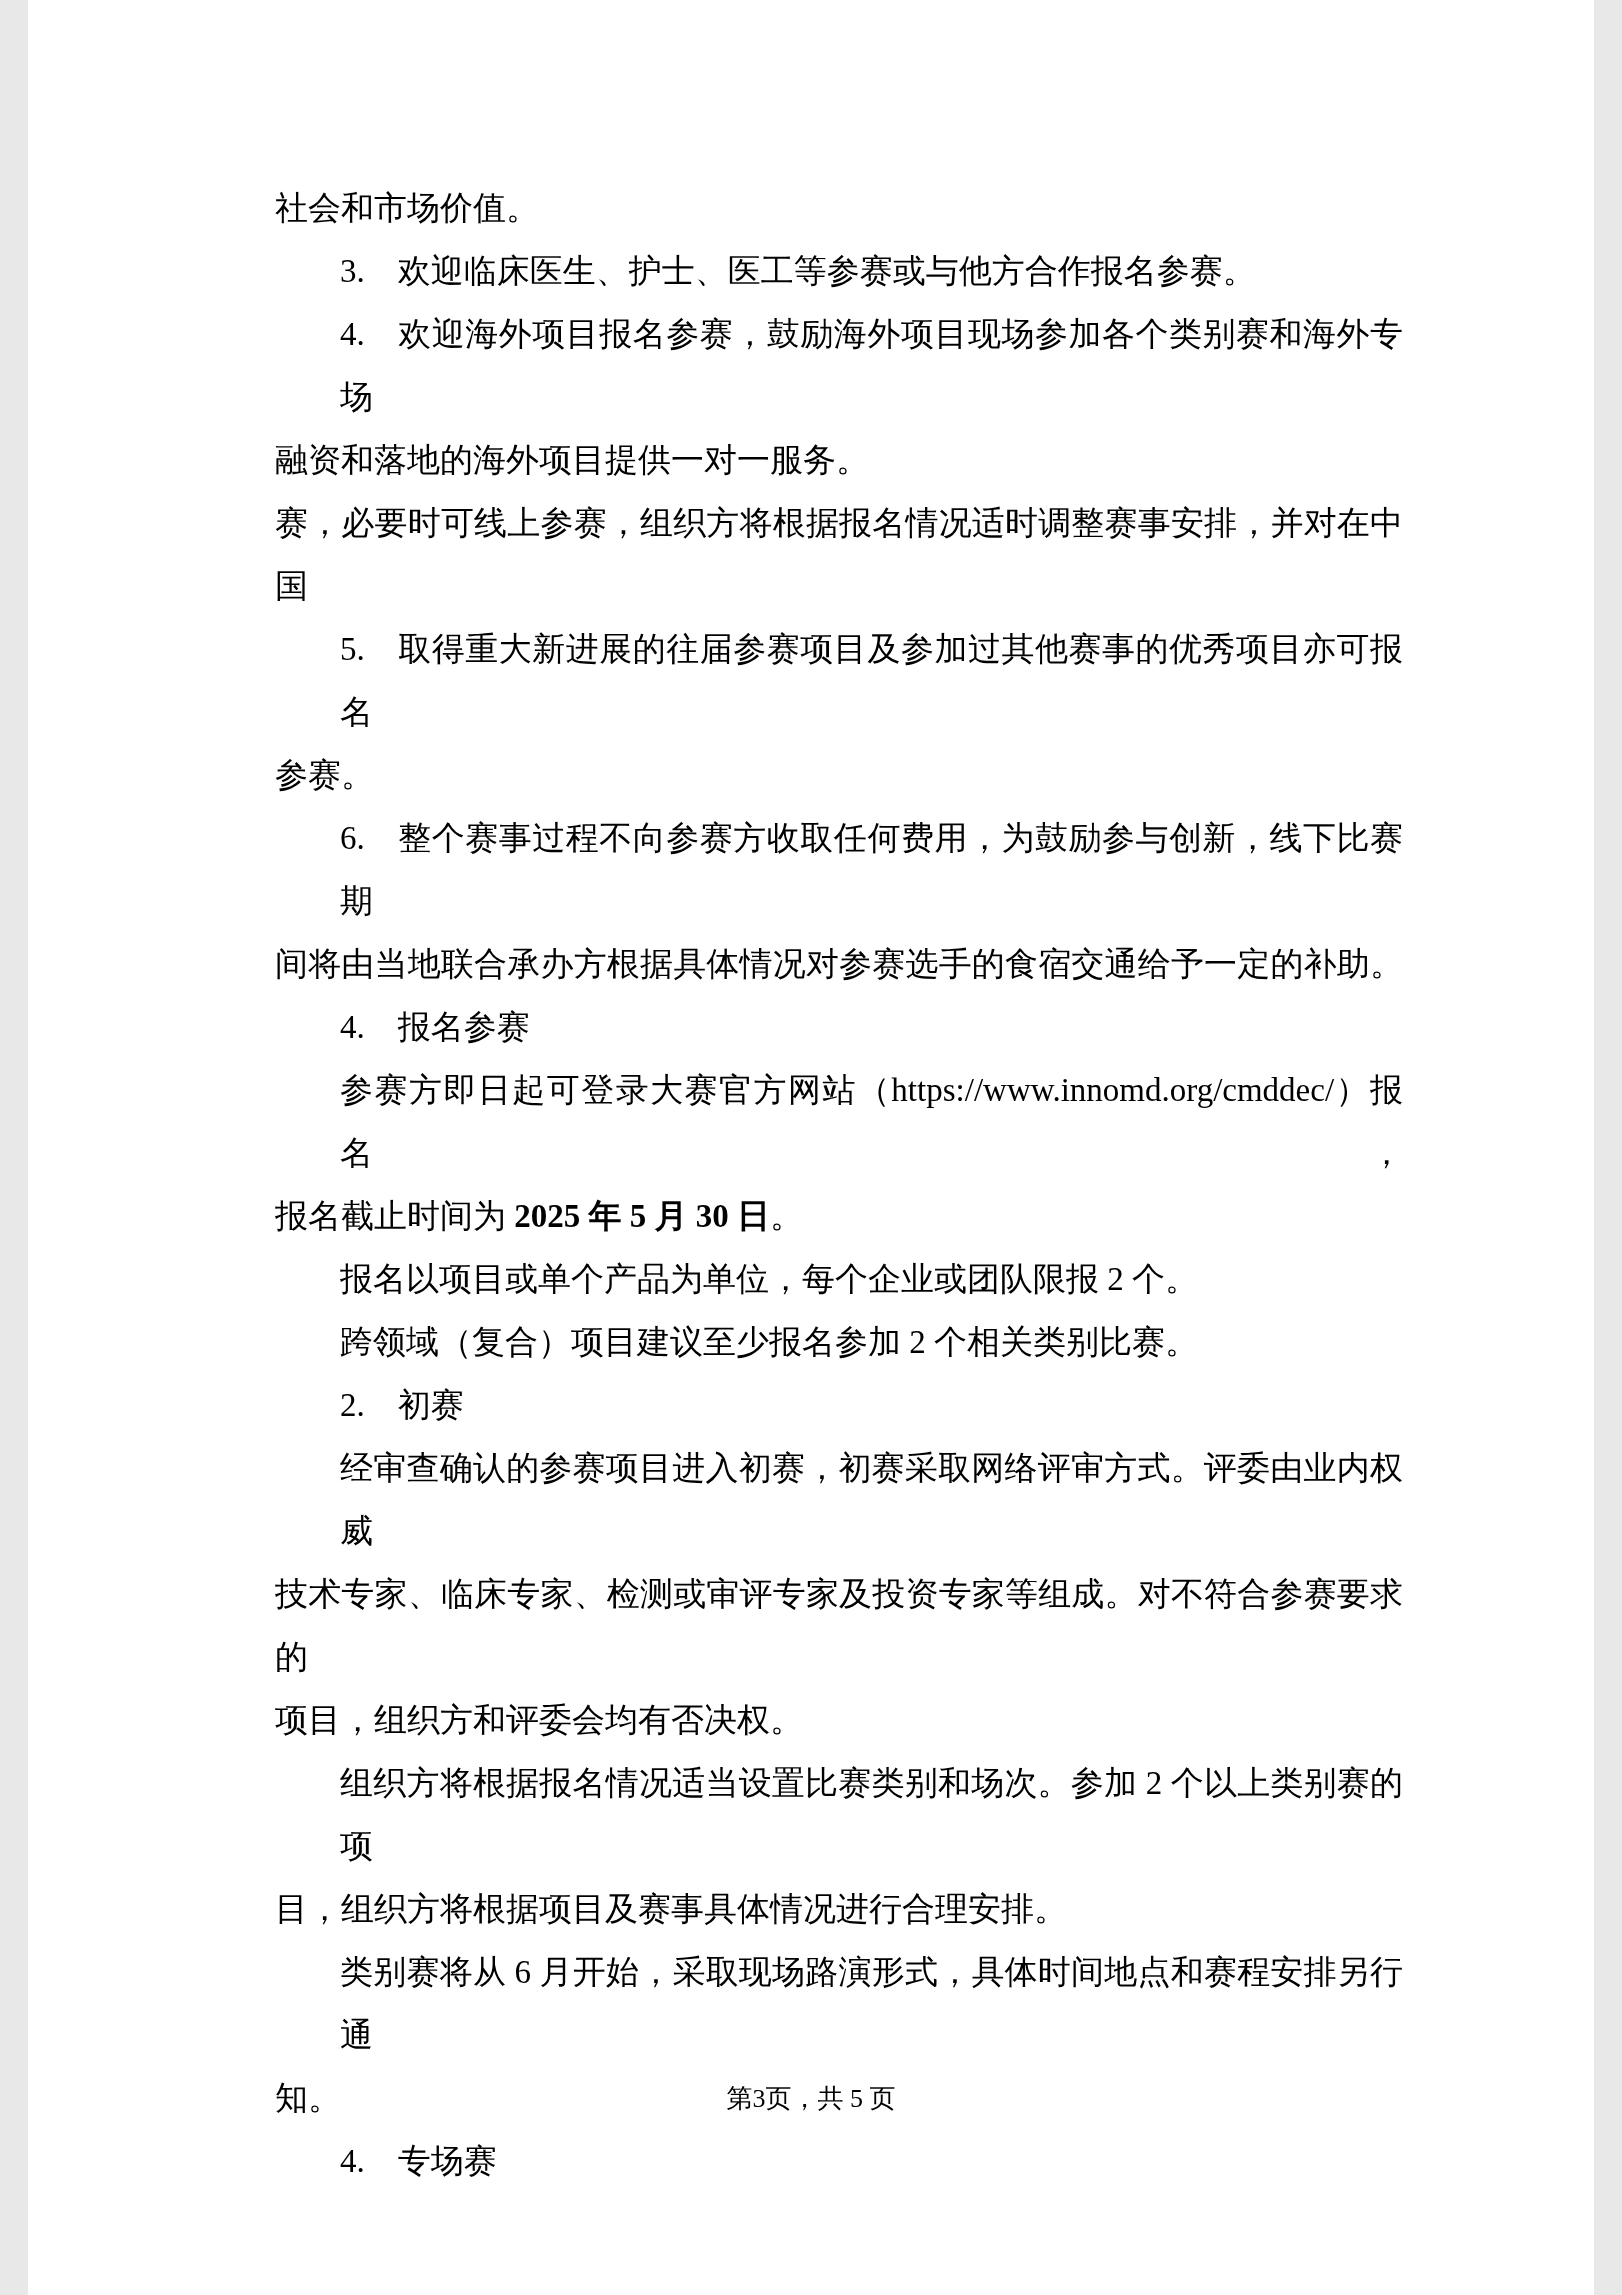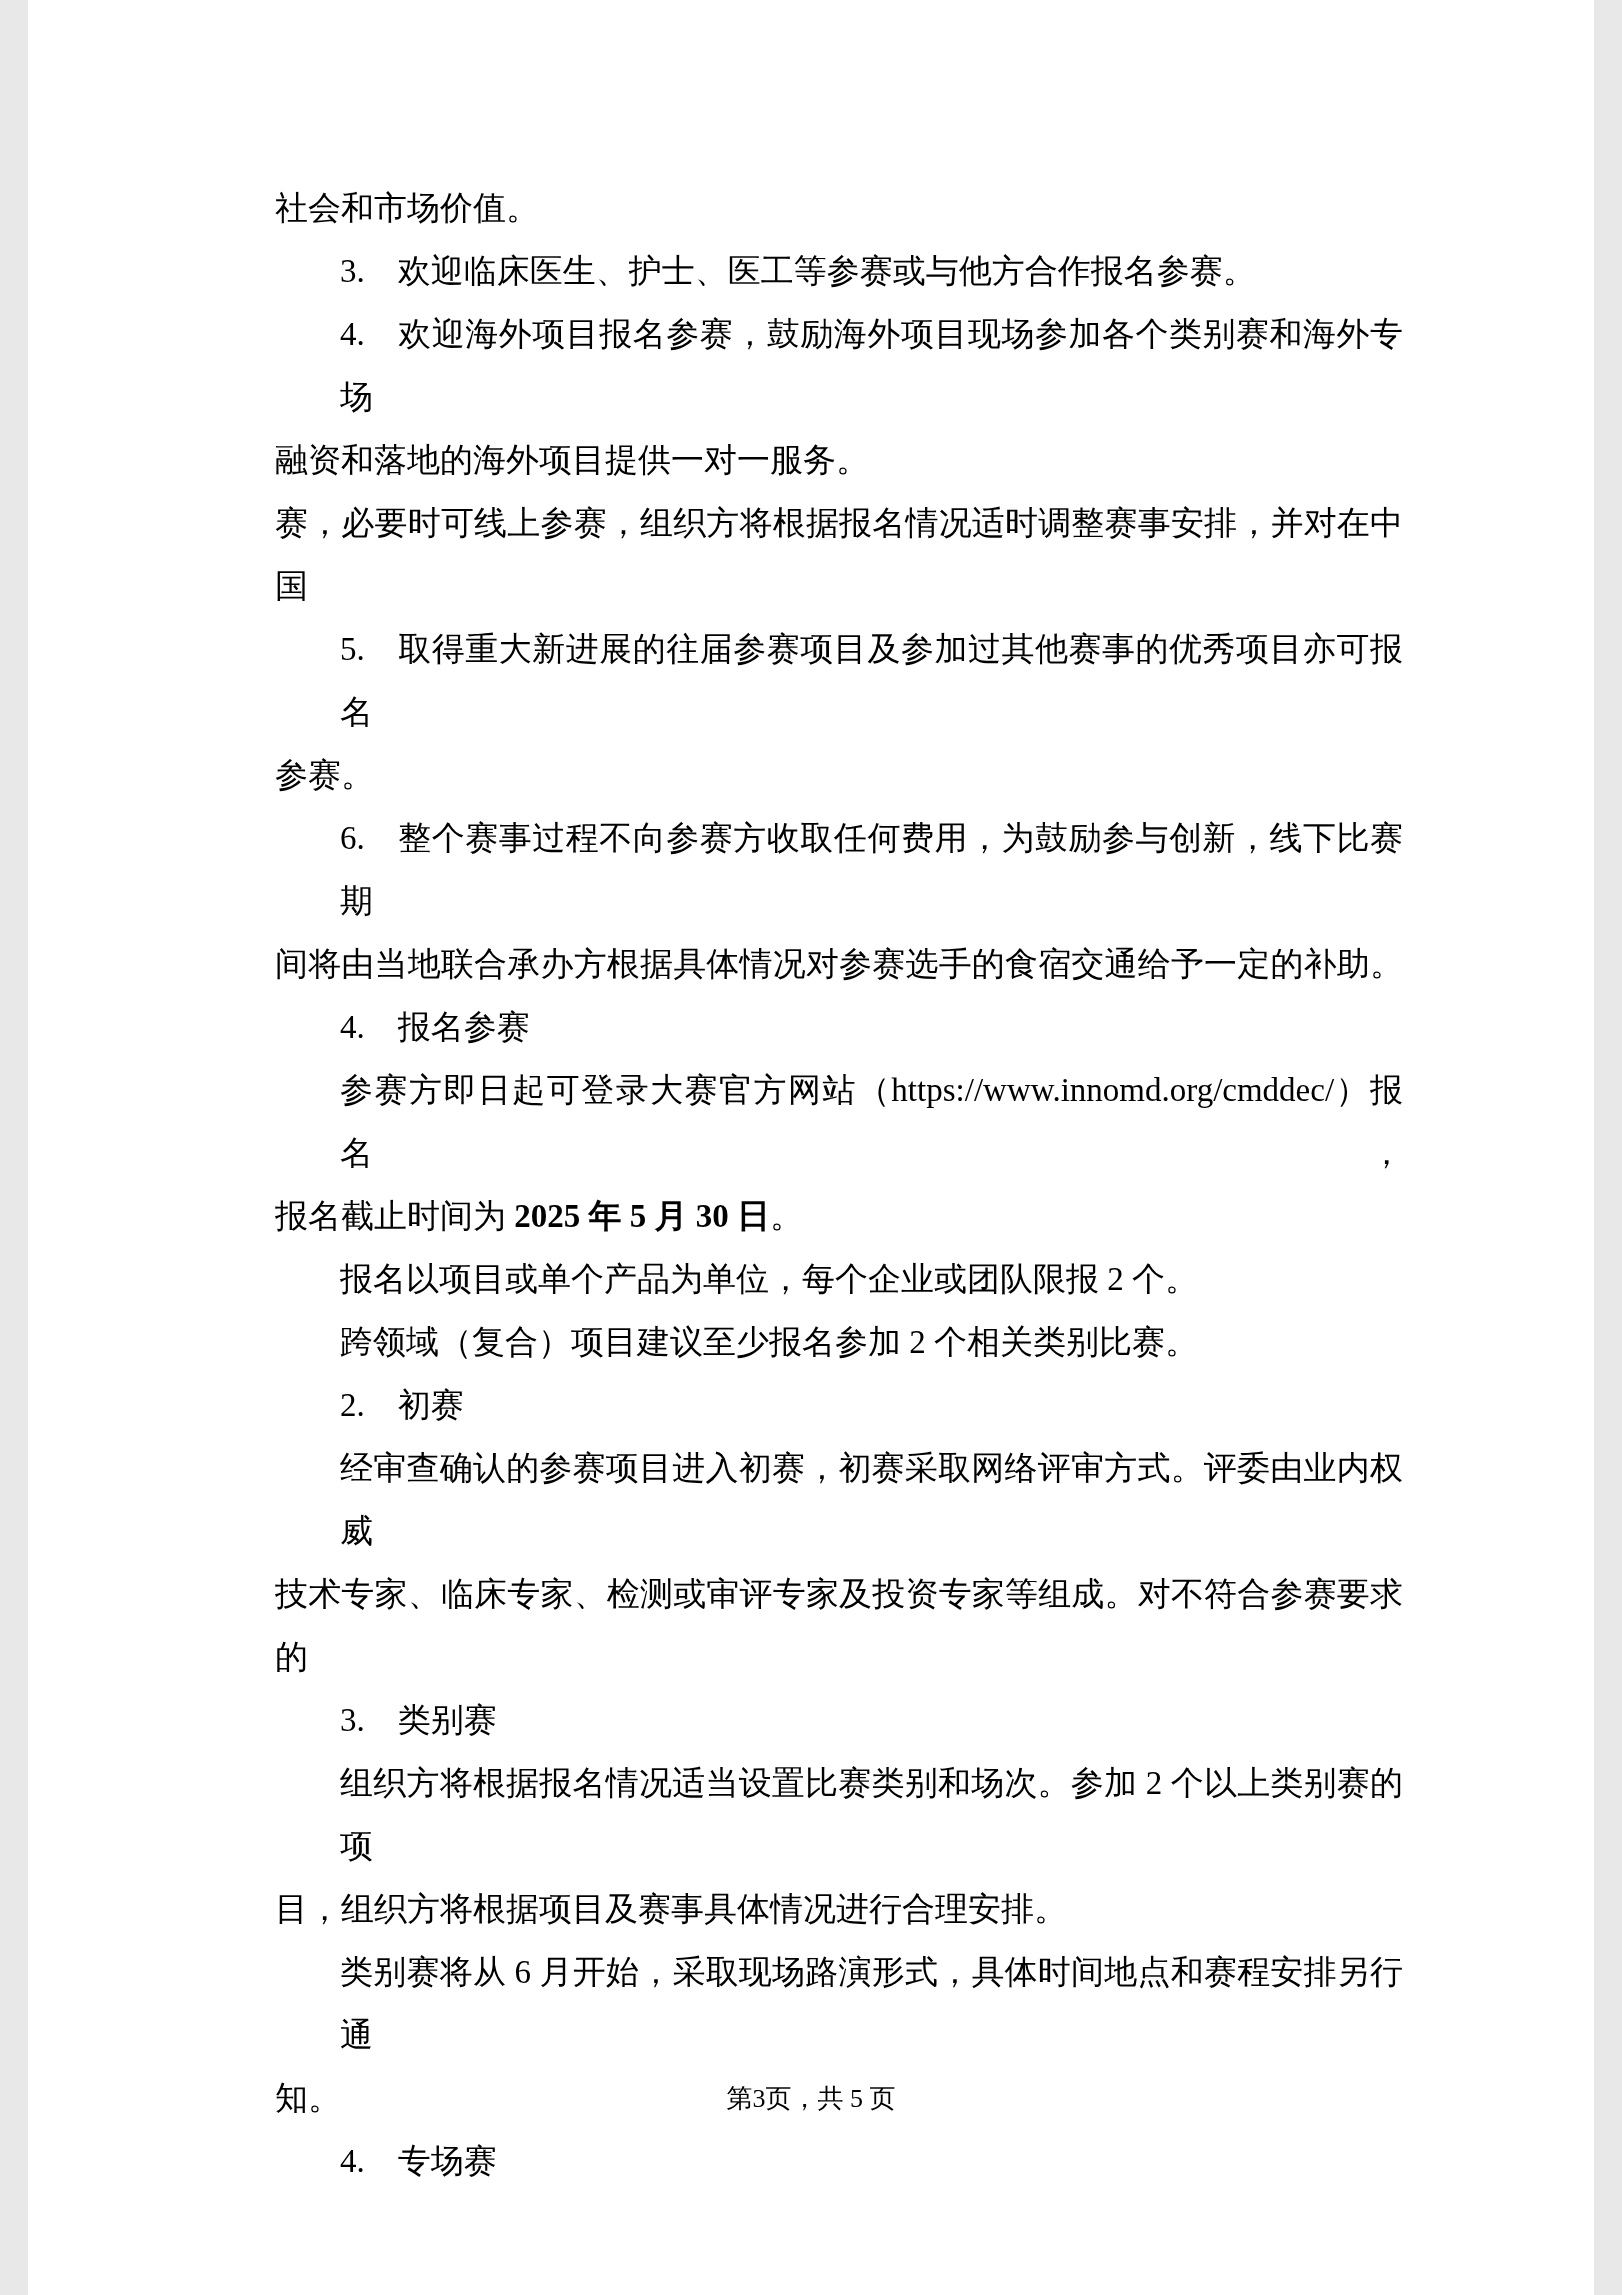--- a/index.html
+++ b/index.html
@@ -54,21 +54,21 @@
       <div class="line indent fill"><span class="">6. 整个赛事过程不向参赛方收取任何费用，为鼓励参与创新，线下比赛期</span></div>
       <div class="line fill"><span class="">间将由当地联合承办方根据具体情况对参赛选手的食宿交通给予一定的补助。</span></div>
       <div class="line indent"><span class="">4. 报名参赛</span></div>
       <div class="line indent fill"><span class="">参赛方即日起可登录大赛官方网站（https://www.innomd.org/cmddec/）报名，</span></div>
       <div class="line"><span class="">报名截止时间为 </span><span class="seg-bold">2025 年 5 月 30 日</span><span class="">。</span></div>
       <div class="line indent"><span class="">报名以项目或单个产品为单位，每个企业或团队限报 2 个。</span></div>
       <div class="line indent"><span class="">跨领域（复合）项目建议至少报名参加 2 个相关类别比赛。</span></div>
       <div class="line indent"><span class="">2. 初赛</span></div>
       <div class="line indent fill"><span class="">经审查确认的参赛项目进入初赛，初赛采取网络评审方式。评委由业内权威</span></div>
       <div class="line fill"><span class="">技术专家、临床专家、检测或审评专家及投资专家等组成。对不符合参赛要求的</span></div>
-      <div class="line indent"><span class="">3. 类别赛</span></div>
+      <div class="line"><span class="">项目，组织方和评委会均有否决权。</span></div>
       <div class="line indent fill"><span class="">组织方将根据报名情况适当设置比赛类别和场次。参加 2 个以上类别赛的项</span></div>
       <div class="line"><span class="">目，组织方将根据项目及赛事具体情况进行合理安排。</span></div>
       <div class="line indent fill"><span class="">类别赛将从 6 月开始，采取现场路演形式，具体时间地点和赛程安排另行通</span></div>
       <div class="line"><span class="">知。</span></div>
       <div class="line indent"><span class="">4. 专场赛</span></div>
     </div>
   <div class="footer">第3页，共 5 页</div>
 </div>
 
 

